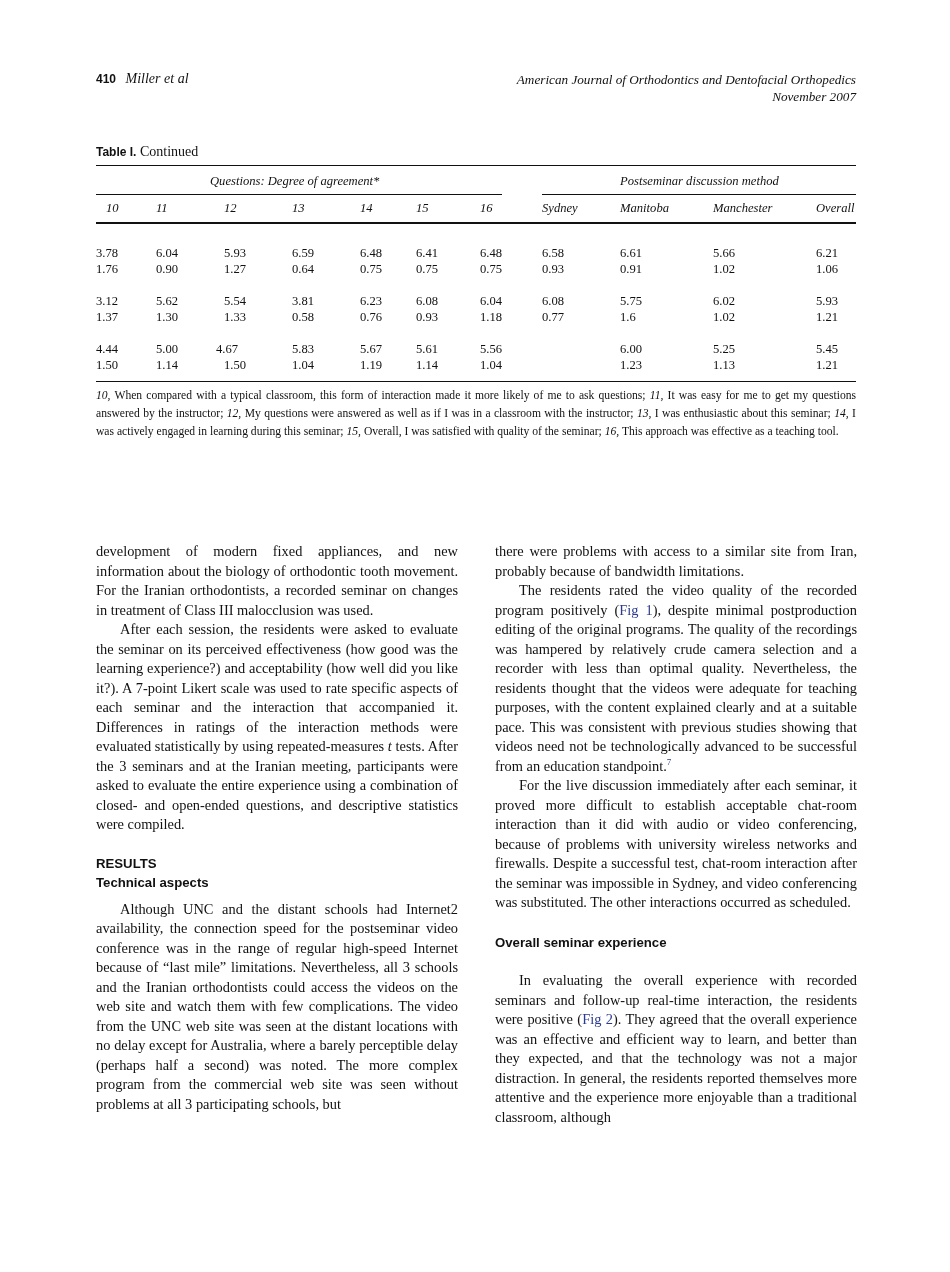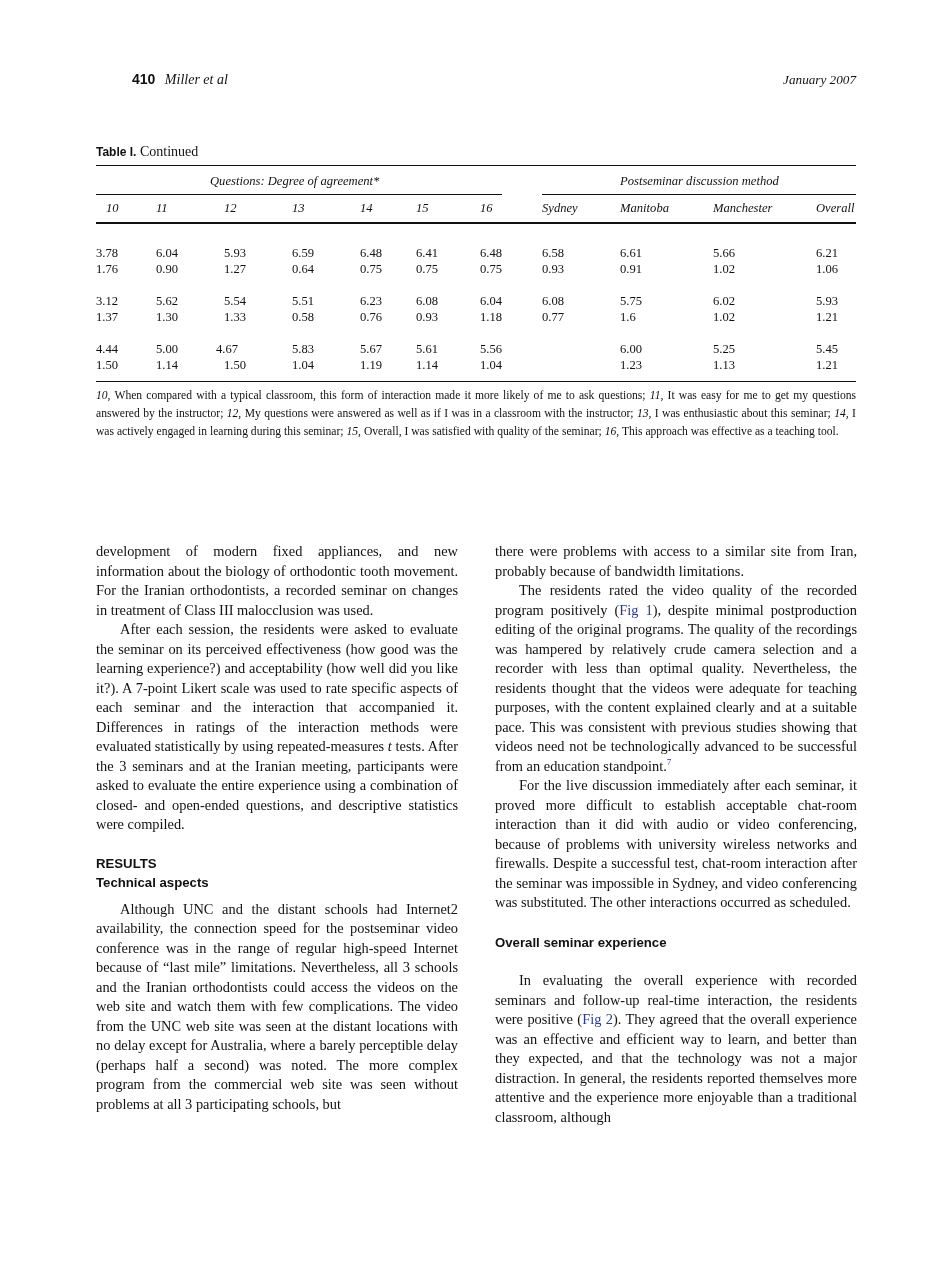--- a/index.html
+++ b/index.html
@@ -1,18 +1,18 @@
 <!DOCTYPE html>
 <html><head>
 <meta charset="utf-8">
 <style>
   html, body { margin: 0; padding: 0; background: #ffffff; }
   body { width: 950px; height: 1272px; position: relative; overflow: hidden; color: #111; font-family: "Liberation Serif", serif; }
   .header-left { position: absolute; left: 96px; top: 71px; font-size: 14px; }
-  .page-num { font-family: "Liberation Sans", sans-serif; font-weight: bold; font-size: 14px; margin-right: 6px; margin-left: 36px; }
+  .page-num { font-family: "Liberation Sans", sans-serif; font-weight: bold; font-size: 12px; margin-right: 6px; }
   .author { font-style: italic; }
   .header-right { position: absolute; right: 94px; top: 71px; text-align: right; font-style: italic; font-size: 13.2px; line-height: 17px; }
   .table-title { position: absolute; left: 96px; top: 144px; font-size: 14px; }
   .table-title .lbl { font-family: "Liberation Sans", sans-serif; font-weight: bold; font-size: 12px; }
   .table-wrap { position: absolute; left: 96px; top: 165px; width: 760px; }
   .rule { position: absolute; background: #111; }
   .grp-head { position: absolute; font-style: italic; font-size: 12.6px; top: 9px; }
   .colh { position: absolute; top: 36px; font-style: italic; font-size: 12.6px; }
   .cell { position: absolute; font-size: 12.6px; }
   .footnote { position: absolute; left: 96px; top: 387px; width: 760px; font-size: 11.6px; line-height: 18px; text-align: justify; }
@@ -27,21 +27,22 @@
   sup { font-size: 9px; line-height: 0; color: #2a3a8f; }
 </style>
 </head>
 <body>
 
 <div class="header-left">
   <span class="page-num">410</span>
   <span class="author">Miller et al</span>
 </div>
 <div class="header-right">
-  <div>January 2007</div>
+  <div>American Journal of Orthodontics and Dentofacial Orthopedics</div>
+  <div>November 2007</div>
 </div>
 
 <div class="table-title">
   <span class="lbl">Table I.</span>
   <span>Continued</span>
 </div>
 
 <div class="table-wrap" id="table-wrap">
   <div class="rule" style="left:0;top:0;width:760px;height:1px;"></div>
   <div class="grp-head" style="left:114px;">Questions: Degree of agreement*</div>
@@ -81,21 +82,21 @@
       <div class="cell" style="left: 264px; top: 97px;">0.75</div>
       <div class="cell" style="left: 320px; top: 97px;">0.75</div>
       <div class="cell" style="left: 384px; top: 97px;">0.75</div>
       <div class="cell" style="left: 446px; top: 97px;">0.93</div>
       <div class="cell" style="left: 524px; top: 97px;">0.91</div>
       <div class="cell" style="left: 617px; top: 97px;">1.02</div>
       <div class="cell" style="left: 720px; top: 97px;">1.06</div>
       <div class="cell" style="left: 0px; top: 129px;">3.12</div>
       <div class="cell" style="left: 60px; top: 129px;">5.62</div>
       <div class="cell" style="left: 128px; top: 129px;">5.54</div>
-      <div class="cell" style="left: 196px; top: 129px;">5.51</div>
+      <div class="cell" style="left: 196px; top: 129px;">3.81</div>
       <div class="cell" style="left: 264px; top: 129px;">6.23</div>
       <div class="cell" style="left: 320px; top: 129px;">6.08</div>
       <div class="cell" style="left: 384px; top: 129px;">6.04</div>
       <div class="cell" style="left: 446px; top: 129px;">6.08</div>
       <div class="cell" style="left: 524px; top: 129px;">5.75</div>
       <div class="cell" style="left: 617px; top: 129px;">6.02</div>
       <div class="cell" style="left: 720px; top: 129px;">5.93</div>
       <div class="cell" style="left: 0px; top: 145px;">1.37</div>
       <div class="cell" style="left: 60px; top: 145px; text-align: center;">1.30</div>
       <div class="cell" style="left: 128px; top: 145px;">1.33</div>

